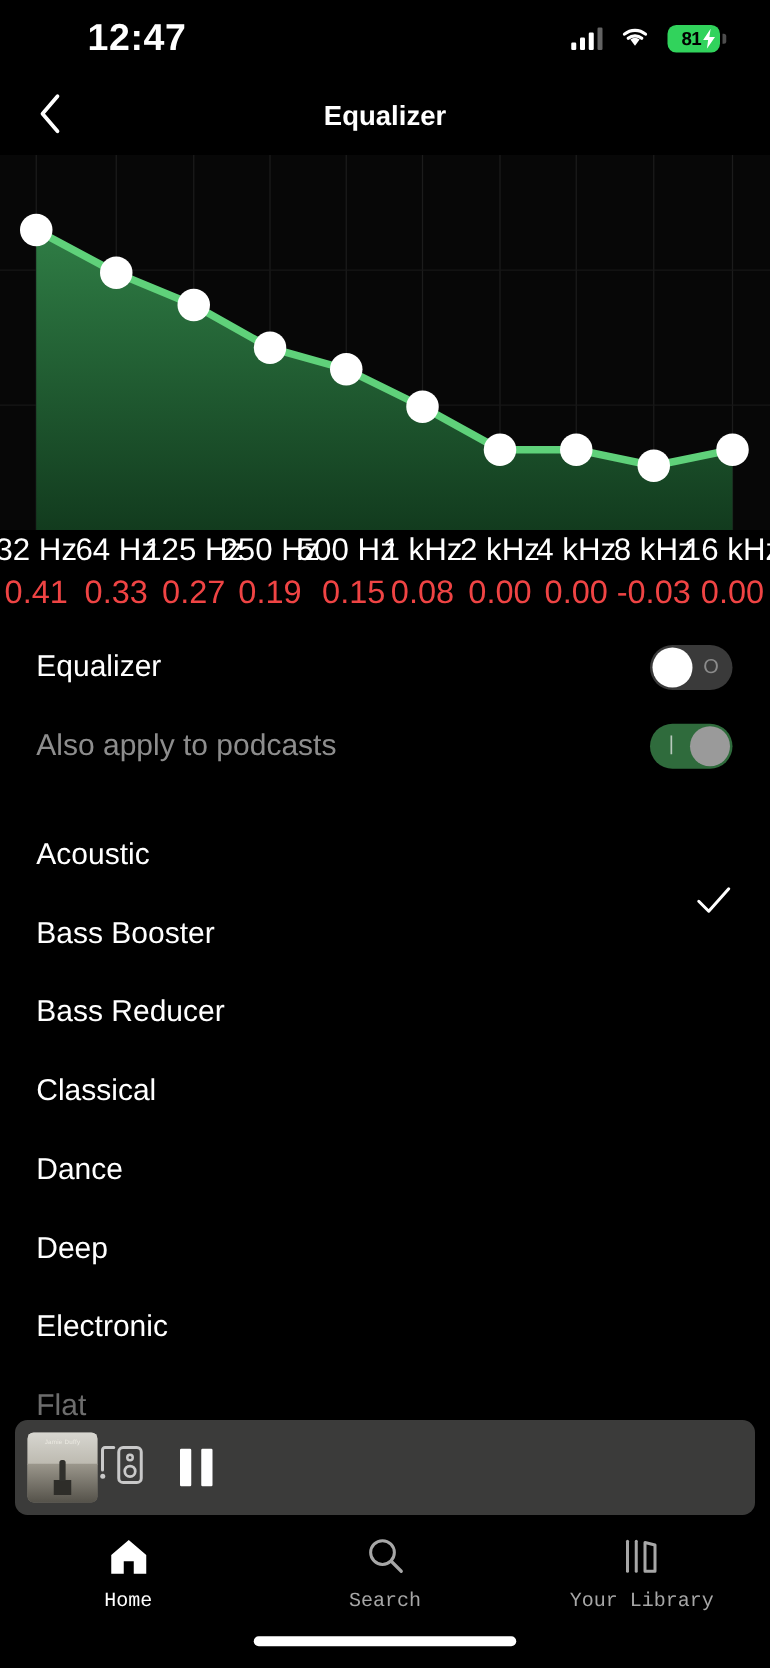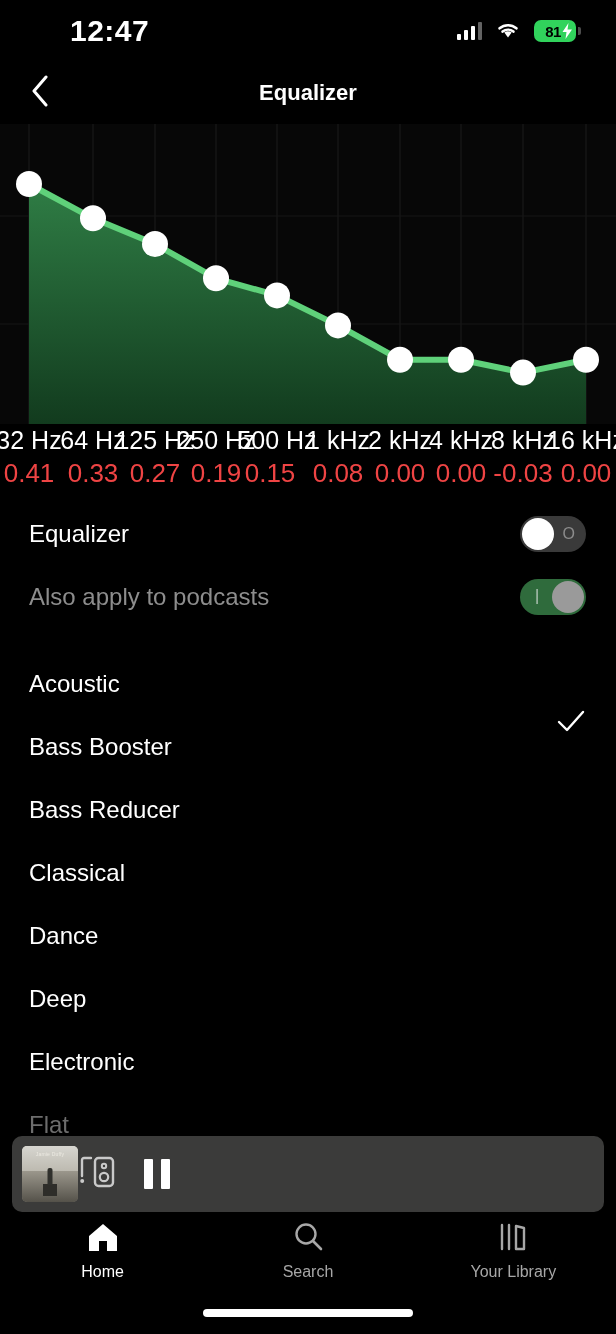--- a/index.html
+++ b/index.html
@@ -139,21 +139,21 @@
 
   .progress{
     position:absolute;left:12px;right:12px;bottom:118px;height:4px;
     background:#5a5a58;border-radius:2px;overflow:hidden;
   }
   .progress-fill{height:100%;background:#fff;border-radius:2px;}
 
   
   .tabbar{
     position:absolute;left:0;right:0;bottom:44px;height:78px;
-    display:flex;align-items:center;background:#000;
+    display:flex;align-items:flex-end;background:#000;font-family:Liberation Mono, monospace;
   }
   .tab{
     flex:1;display:flex;flex-direction:column;align-items:center;gap:7px;cursor:pointer;
   }
   .tab-label{font-size:16px;}
   .tab.active .tab-label{color:#fff;}
   .tab .tab-label{color:#a7a7a7;}
 
   .home-indicator{
     position:absolute;bottom:17px;left:50%;transform:translateX(-50%);
@@ -250,21 +250,21 @@
     <span style="left: 400px;">2 kHz</span>
     <span style="left: 461px;">4 kHz</span>
     <span style="left: 523px;">8 kHz</span>
     <span style="left: 586px;">16 kHz</span>
   </div>
 <div class="value-row" id="value-row">
     <span style="left: 29px;">0.41</span>
     <span style="left: 93px;">0.33</span>
     <span style="left: 155px;">0.27</span>
     <span style="left: 216px;">0.19</span>
-    <span style="left: 270px;">0.15</span>
+    <span style="left: 283px;">0.15</span>
     <span style="left: 338px;">0.08</span>
     <span style="left: 400px;">0.00</span>
     <span style="left: 461px;">0.00</span>
     <span style="left: 523px;">-0.03</span>
     <span style="left: 586px;">0.00</span>
   </div>
 
 <div class="list">
 
   <div class="row">

